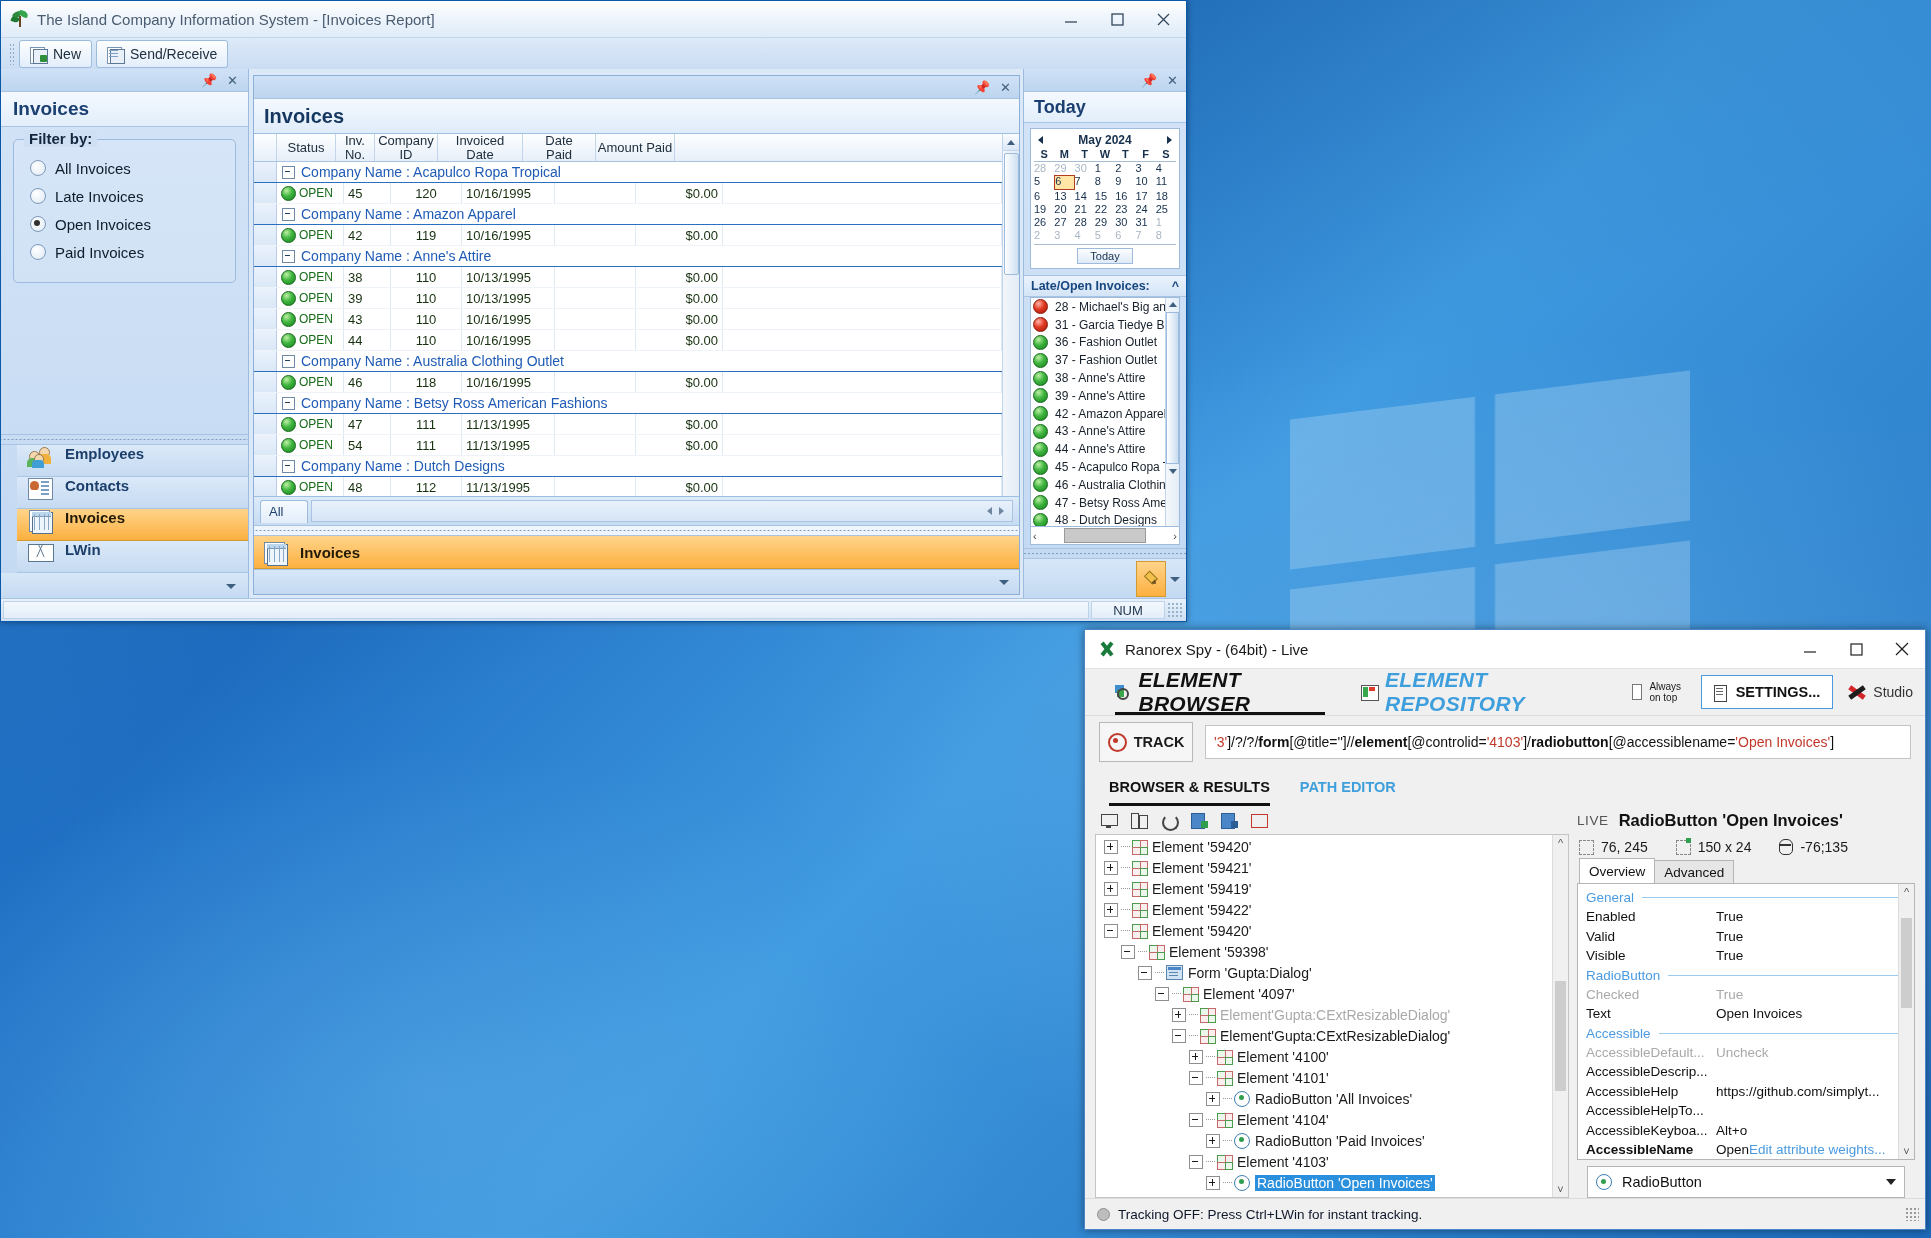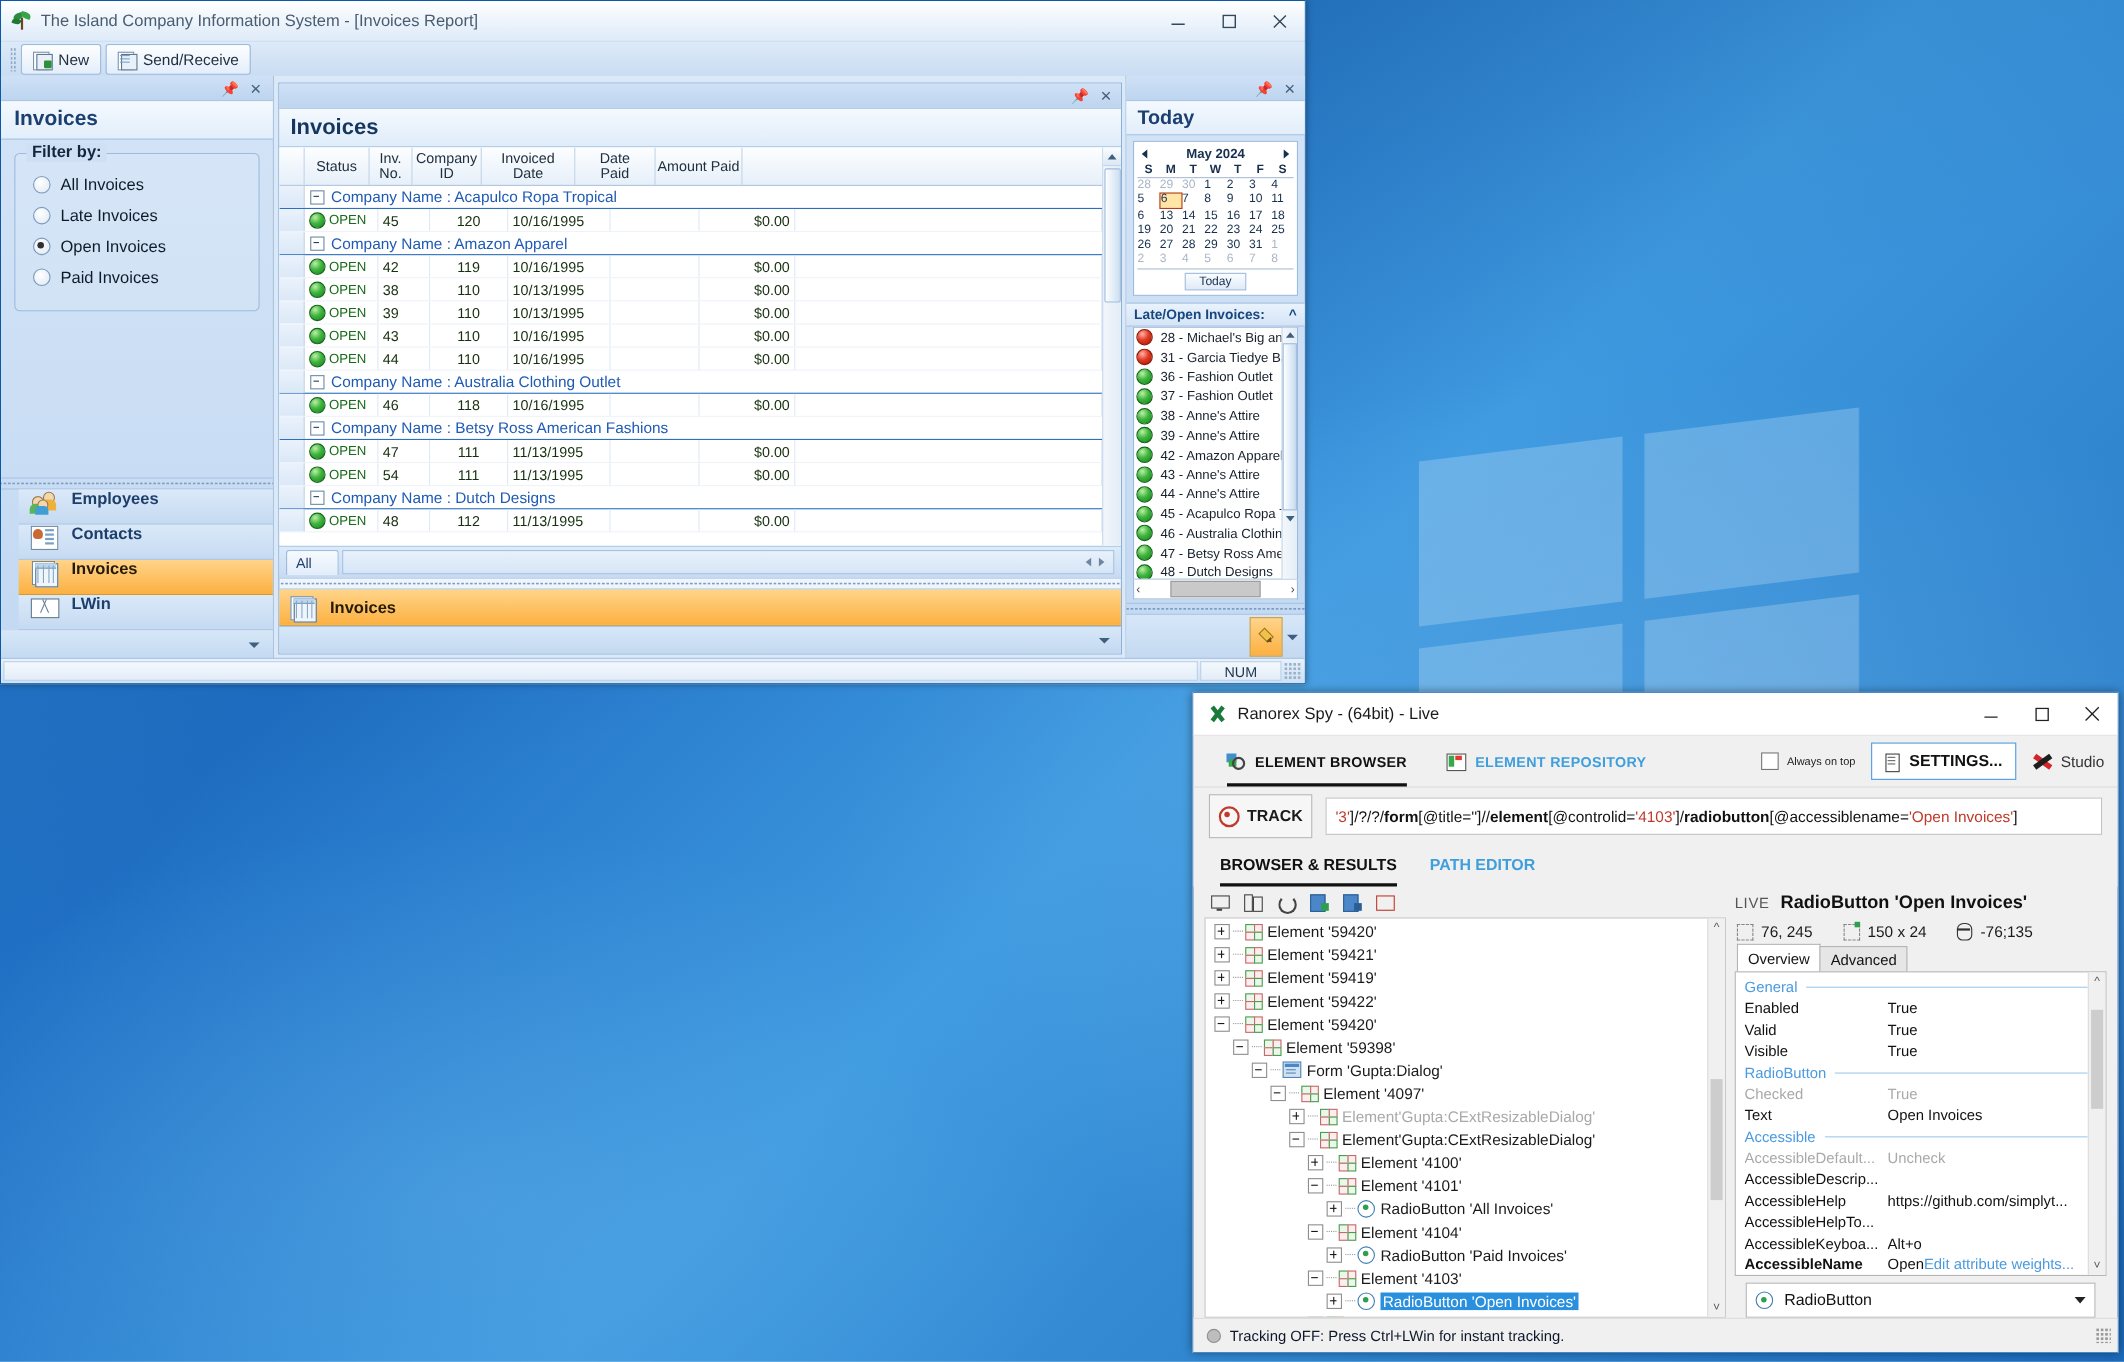--- a/index.html
+++ b/index.html
@@ -211,21 +211,21 @@
   .spy{position:absolute;left:1084px;top:629px;width:840px;height:599px;background:#f0f0f0;
      border:1px solid #4a86c8;box-shadow:0 0 8px rgba(0,0,0,.45);display:flex;flex-direction:column;}
   .spy-title{height:38px;background:#fff;display:flex;align-items:center;border-bottom:1px solid #e2e2e2;}
   .spy-ico{width:20px;height:20px;margin:0 8px 0 12px;position:relative;}
   .spy-ico .a{position:absolute;left:2px;top:1px;width:16px;height:4px;background:#1a7a3c;transform:rotate(52deg);transform-origin:50% 50%;top:8px;}
   .spy-ico .b{position:absolute;left:2px;top:8px;width:16px;height:4px;background:#1a7a3c;transform:rotate(-52deg);}
   .spy-title-text{flex:1;font-size:15px;color:#1a1a1a;}
   .spy-wb{width:46px;height:38px;display:flex;align-items:center;justify-content:center;color:#222;}
   .spy-tabs{height:46px;background:#f0f0f0;display:flex;align-items:center;padding-left:30px;gap:36px;
      border-bottom:1px solid #dcdcdc;position:relative;}
-  .spy-tab{display:flex;align-items:center;gap:9px;height:46px;font-size:13px;letter-spacing:.3px;}
+  .spy-tab{display:flex;align-items:center;gap:9px;height:46px;font-size:21px;letter-spacing:.3px;font-style:italic;}
   .spy-tab.active{font-weight:bold;color:#111;box-shadow:inset 0 -3px 0 #111;}
   .spy-tab.inactive{color:#3f9fdc;font-weight:bold;}
   .tab-ico{width:17px;height:15px;position:relative;}
   .tab-ico .sq{position:absolute;left:0;top:0;width:9px;height:8px;background:#3f8fd0;}
   .tab-ico .sq2{position:absolute;left:2px;top:5px;width:7px;height:7px;background:#39a84d;}
   .tab-ico .mag{position:absolute;right:0;bottom:0;width:8px;height:8px;border:2px solid #444;border-radius:50%;}
   .tab-ico2 .fr{position:absolute;left:0;top:0;width:16px;height:14px;background:#fff;border:1.5px solid #555;}
   .tab-ico2 .g{position:absolute;left:2px;top:2px;width:5px;height:10px;background:#39a84d;}
   .tab-ico2 .r{position:absolute;left:8px;top:2px;width:6px;height:4px;background:#e03b2f;}
   .spy-right{margin-left:auto;display:flex;align-items:center;gap:14px;padding-right:12px;}
@@ -517,20 +517,25 @@
                     <i class="bulb"></i>
                     <span class="st-txt">OPEN</span>
                   </span>
                   <span class="cell c-inv">42</span>
                   <span class="cell c-comp" style="justify-content:center">119</span>
                   <span class="cell c-idt">10/16/1995</span>
                   <span class="cell c-dp"></span>
                   <span class="cell c-amt amtr">$0.00</span>
                   <span class="cell c-rest"></span>
                 </div>
+                <div class="gcompany">
+                  <span class="selcell"></span>
+                  <span class="exp"></span>
+                  <span>Company Name : Anne's Attire</span>
+                </div>
                 <div class="grow">
                   <span class="selcell"></span>
                   <span class="cell c-st">
                     <i class="bulb"></i>
                     <span class="st-txt">OPEN</span>
                   </span>
                   <span class="cell c-inv">38</span>
                   <span class="cell c-comp" style="justify-content:center">110</span>
                   <span class="cell c-idt">10/13/1995</span>
                   <span class="cell c-dp"></span>

